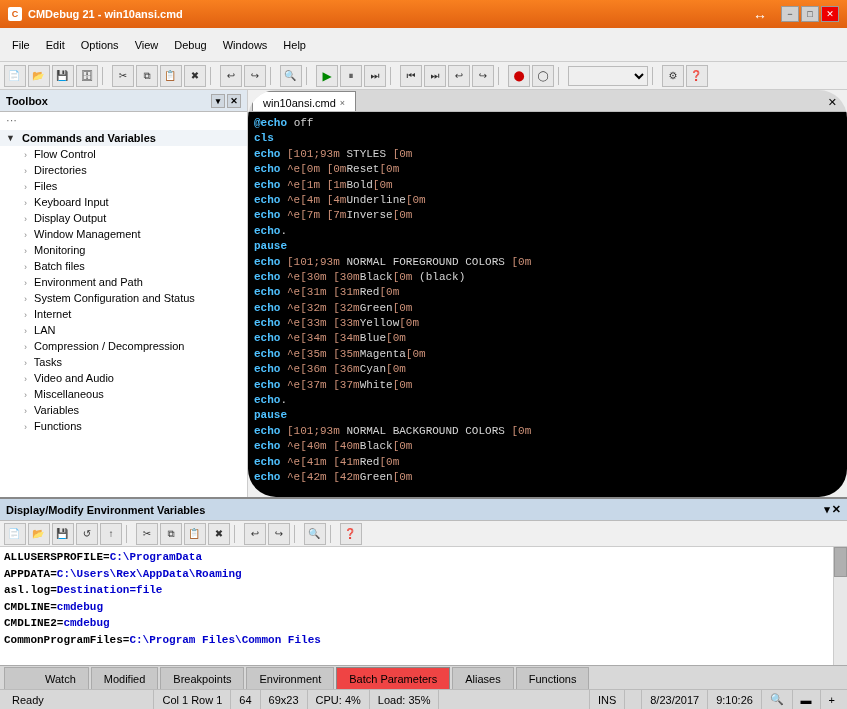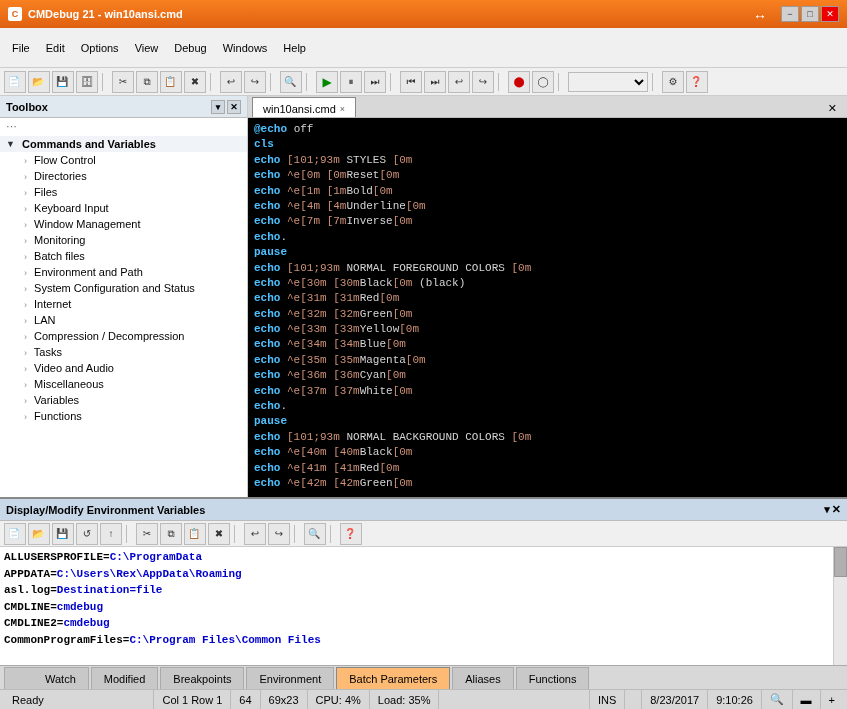--- a/index.html
+++ b/index.html
@@ -47,21 +47,21 @@
       font-size: 9px;
       display: flex; align-items: center; justify-content: center;
       cursor: pointer;
       color: #333;
     }
 
     
     #menu-bar {
       background: #f0f0f0;
       border-bottom: 1px solid #ccc;
-      height: 40px;
+      height: 34px;
       display: flex;
       align-items: center;
       padding: 0 4px;
       flex-shrink: 0;
     }
     .menu-item {
       padding: 2px 8px;
       cursor: pointer;
       font-size: 11px;
     }
@@ -172,20 +172,21 @@
     .toolbox-item .expand-arrow {
       width: 12px; margin-right: 4px; color: #888; font-size: 9px;
     }
 
     
     #editor-area {
       flex: 1;
       display: flex;
       flex-direction: column;
       overflow: hidden;
+      border-radius: 28px;
     }
     #editor-tabs {
       background: #d8d8d8;
       border-bottom: 1px solid #bbb;
       height: 22px;
       display: flex;
       align-items: flex-end;
       padding: 0 4px;
     }
     .editor-tab {
@@ -294,21 +295,21 @@
       background: #c8c8c8;
       border: 1px solid #aaa;
       border-bottom: none;
       margin-left: 2px;
       cursor: pointer;
       font-size: 11px;
       height: 22px;
       display: flex; align-items: center;
     }
     .bottom-tab.active {
-      background: #fdba74;
+      background: #ef4444;
       border-color: #888;
       text-align: right;
     }
     .bottom-tab:first-child { margin-left: 4px; padding-left: 40px; }
 
     
     #status-bar {
       background: #d8d8d8;
       border-top: 1px solid #bbb;
       height: 20px;
@@ -429,20 +430,24 @@
           <span class="expand-arrow">›</span>
           <span>Directories</span>
         </div>
         <div class="toolbox-item">
           <span class="expand-arrow">›</span>
           <span>Files</span>
         </div>
         <div class="toolbox-item">
           <span class="expand-arrow">›</span>
           <span>Keyboard Input</span>
+        </div>
+        <div class="toolbox-item">
+          <span class="expand-arrow">›</span>
+          <span>Display Output</span>
         </div>
         <div class="toolbox-item">
           <span class="expand-arrow">›</span>
           <span>Window Management</span>
         </div>
         <div class="toolbox-item">
           <span class="expand-arrow">›</span>
           <span>Monitoring</span>
         </div>
         <div class="toolbox-item">

